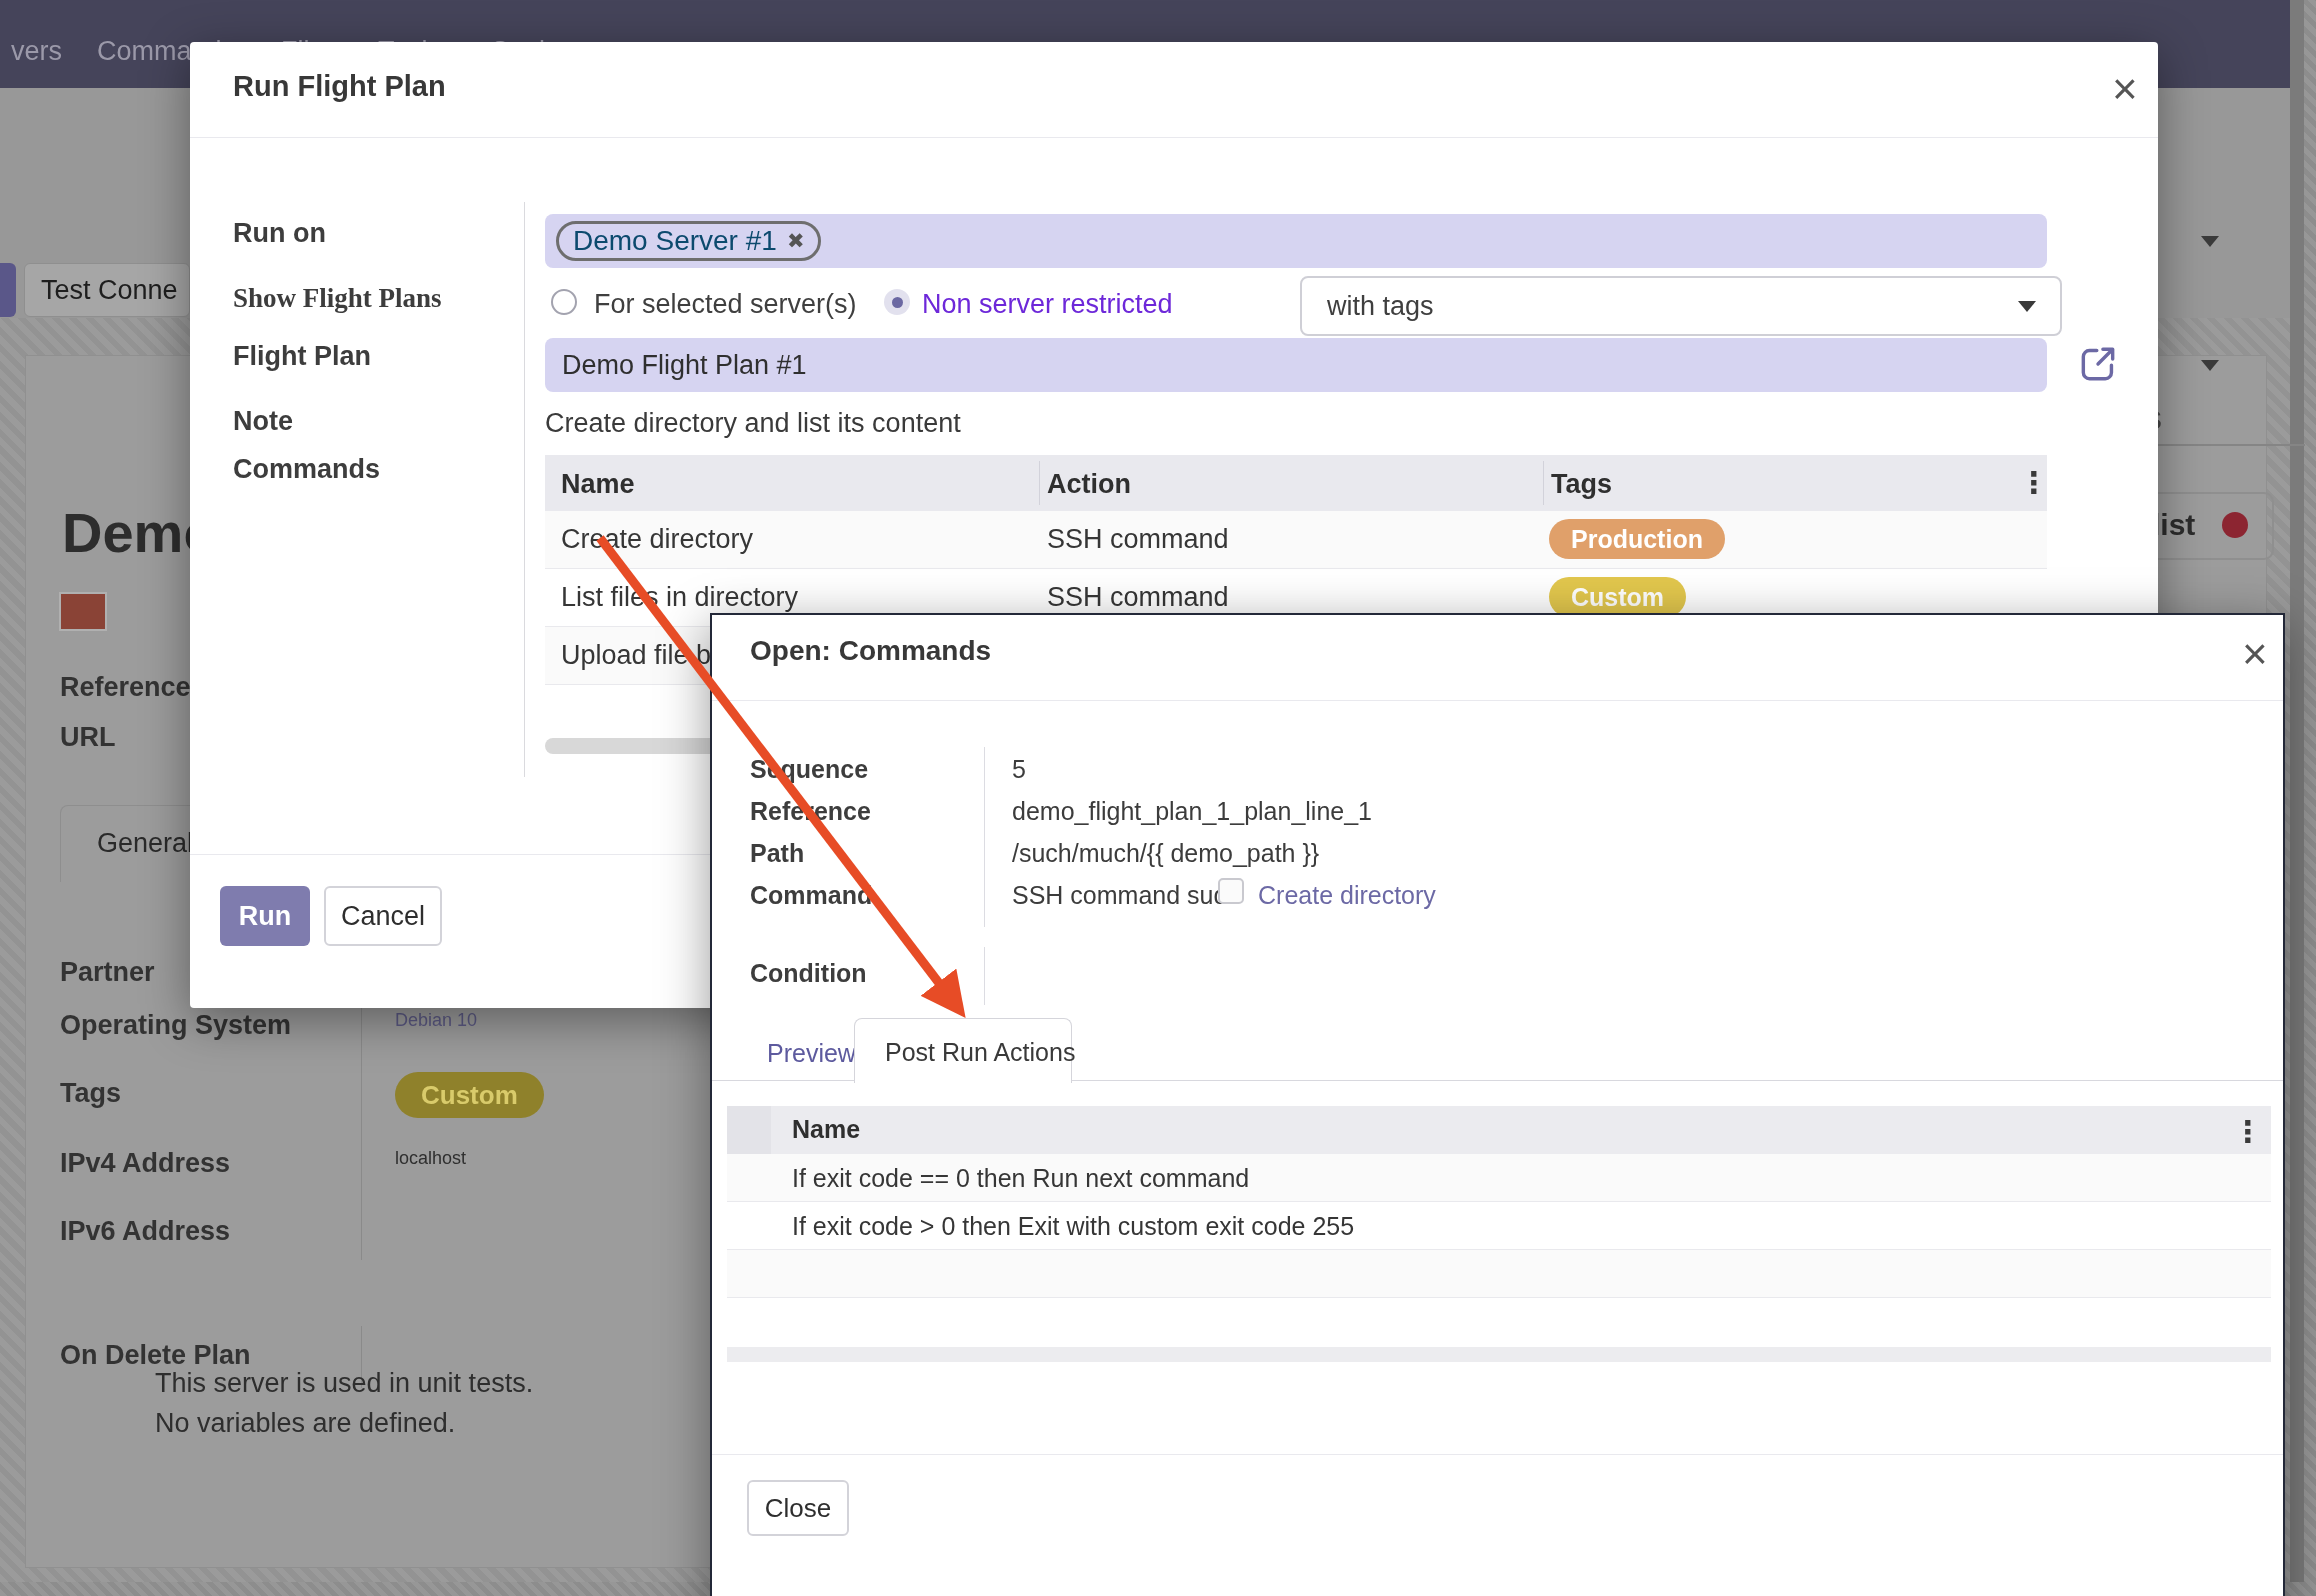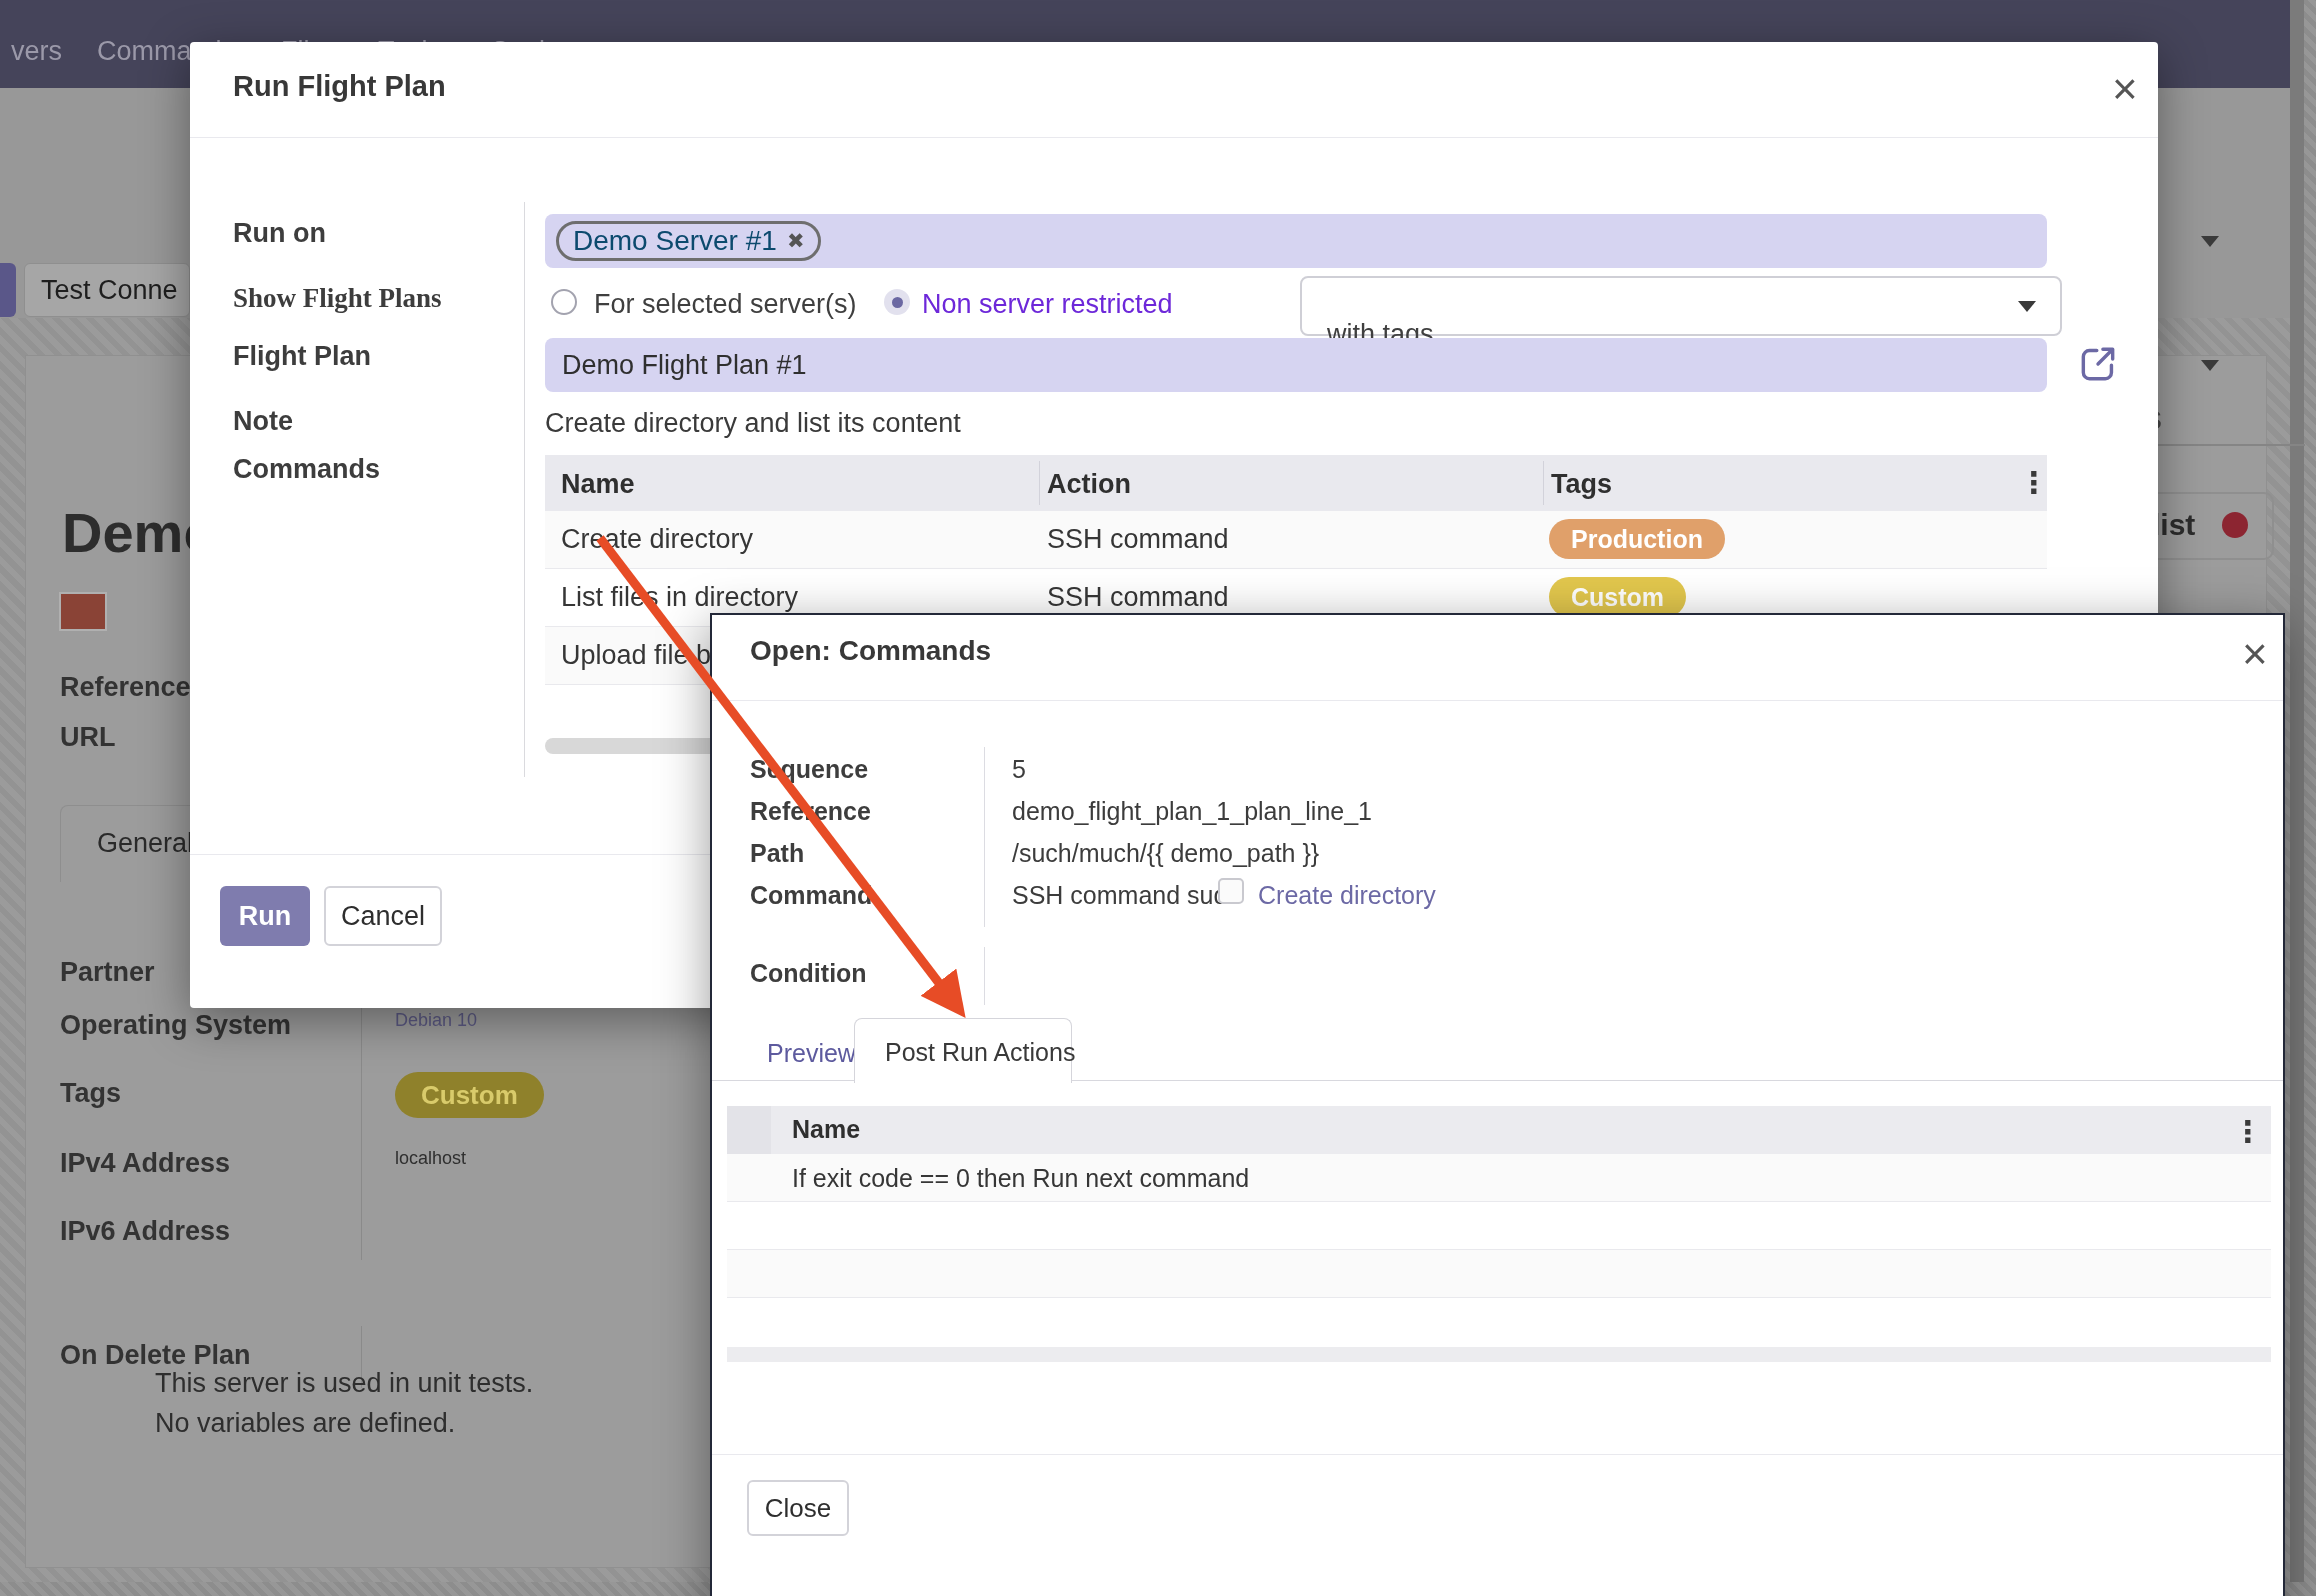--- a/index.html
+++ b/index.html
@@ -158,21 +158,21 @@
     </div>
     <div class="abs caret" style="left:1656px;top:22px;"></div>
   </div>
 
   <div class="abs radio off" style="left:361px;top:247px;"></div>
   <div class="abs" style="left:404px;top:247px;font-size:27px;color:#3f3f3f;">For selected server(s)</div>
   <div class="abs radio on" style="left:694px;top:247px;"></div>
   <div class="abs" style="left:732px;top:247px;font-size:27px;color:#6d28d9;">Non server restricted</div>
 
   <div class="abs sel-box" style="left:1110px;top:234px;width:758px;height:56px;">
-    <span class="abs" style="left:25px;top:13px;font-size:27px;color:#3f3f3f;margin-top:28px;">with tags</span>
+    <span class="abs" style="left:25px;top:13px;font-size:27px;color:#3f3f3f;">with tags</span>
     <div class="abs caret" style="left:716px;top:23px;"></div>
   </div>
 
   <div class="abs lav-field" style="left:355px;top:296px;width:1502px;height:54px;">
     <span class="abs" style="left:17px;top:12px;font-size:27px;color:#2f2f2f;">Demo Flight Plan #1</span>
     <div class="abs caret" style="left:1656px;top:22px;"></div>
   </div>
   <svg class="abs" style="left:1886px;top:300px;" width="44" height="44" viewBox="0 0 36 36">
     <path class="extlink" d="M17 7 H11 a5 5 0 0 0 -5 5 v13 a5 5 0 0 0 5 5 h13 a5 5 0 0 0 5 -5 v-6"></path>
     <path class="extlink" d="M22 6 h8 v8 M30 6 L18 18"></path>
@@ -238,20 +238,23 @@
 
   <div class="abs m2-hdr" style="left:15px;top:491px;width:1544px;height:48px;">
     <span class="sel"></span>
     <span class="abs" style="left:65px;top:9px;font-size:25px;font-weight:700;color:#2f2f2f;">Name</span>
     <span class="abs kebab" style="left:1506px;top:8px;">⋮</span>
   </div>
   <div class="abs row-a" style="left:15px;top:539px;width:1544px;height:47px;">
     <span class="m2-cell">If exit code == 0 then Run next command</span>
   </div>
   <div class="abs rowline" style="left:15px;top:586px;width:1544px;"></div>
+  <div class="abs row-b" style="left:15px;top:587px;width:1544px;height:47px;">
+    <span class="m2-cell">If exit code &gt; 0 then Exit with custom exit code 255</span>
+  </div>
   <div class="abs rowline" style="left:15px;top:634px;width:1544px;"></div>
   <div class="abs row-a" style="left:15px;top:635px;width:1544px;height:47px;"></div>
   <div class="abs rowline" style="left:15px;top:682px;width:1544px;"></div>
   <div class="abs hscroll" style="left:15px;top:732px;width:1544px;height:15px;background:#ececef;border-radius:0;"></div>
 
   <div class="abs hdiv" style="left:0;top:839px;width:1571px;"></div>
   <div class="abs btn btn-plain" style="left:35px;top:865px;width:102px;height:56px;font-size:26px;line-height:52px;">Close</div>
 </div>
 
 <svg class="abs arrow-layer" width="2316" height="1596" viewBox="0 0 2316 1596">

